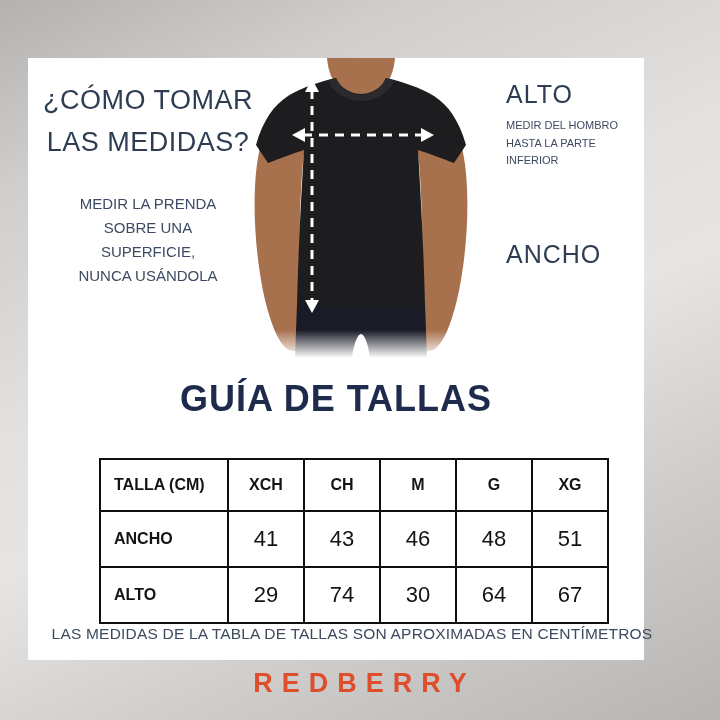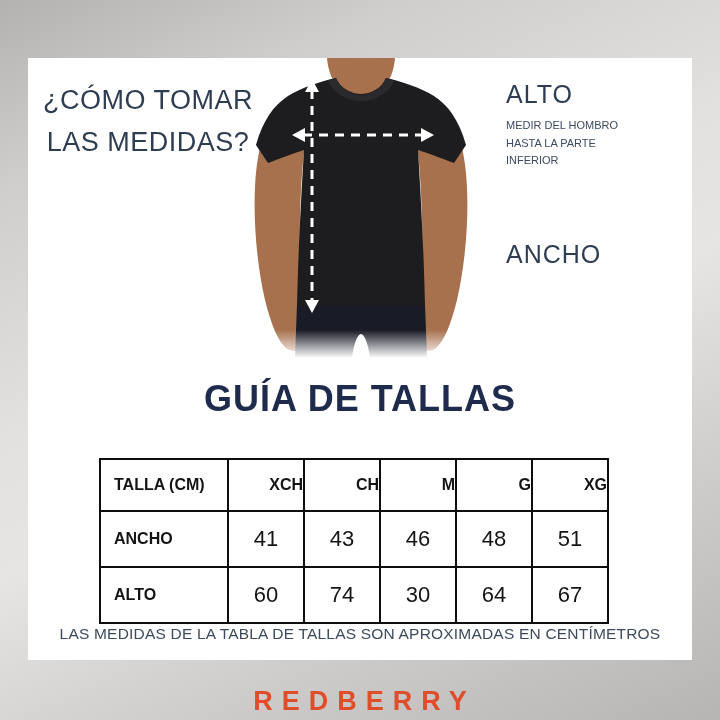--- a/index.html
+++ b/index.html
@@ -12,21 +12,21 @@
     margin: 0 auto;
     background: linear-gradient(155deg,
       #b3b2b1 0%, #cfcecd 18%, #e2e1e0 42%,
       #e6e5e4 55%, #cfcecd 75%, #b6b5b4 100%);
     overflow: hidden;
   }
 
   .card {
     position: absolute;
     left: 28px; top: 58px;
-    width: 664px; height: 602px;
+    width: 616px; height: 602px;
     background: #ffffff;
   }
 
   
   .howto-title {
     position: absolute;
     left: 8px; top: 22px; width: 224px;
     text-align: center;
     font-size: 27px;
     font-weight: 300;
@@ -105,62 +105,65 @@
     font-size: 16px;
     font-weight: bold;
     text-align: center;
   }
   .size-table th.col-label,
   .size-table td.row-label {
     width: 128px;
     text-align: left;
     padding-left: 13px;
   }
-  .size-table th.col-size { width: 76px; text-align: right; }
+  .size-table th.col-size { width: 76px; }
   .size-table td {
     height: 56px;
     text-align: center;
     font-size: 22px;
   }
   .size-table td.row-label {
     font-size: 16px;
     font-weight: bold;
   }
 
   .footnote {
     position: absolute;
-    top: 567px; left: 0; width: 100%;
+    top: 567px; left: 16px; width: 100%;
     text-align: center;
     font-size: 15.5px;
     letter-spacing: 0.2px;
     color: #3d4a5e;
   }
 
   
   .brand {
     position: absolute;
     left: 0; top: 668px; width: 100%;
     text-align: center;
     font-size: 27px;
     font-weight: bold;
     letter-spacing: 9px;
     text-indent: 9px;
     color: #de4e2b;
-    margin-top: 18px;
   }
 </style>
 </head>
 <body>
 
 <div class="stage">
 
   <div class="card">
 
     <h1 class="howto-title">¿CÓMO TOMAR
 LAS MEDIDAS?</h1>
+    <p class="howto-note">MEDIR LA PRENDA
+SOBRE UNA
+SUPERFICIE,
+NUNCA USÁNDOLA</p>
 
     <div class="figure">
       <svg viewBox="0 0 236 300" xmlns="http://www.w3.org/2000/svg">
         <defs>
           <linearGradient id="fade" x1="0" y1="0" x2="0" y2="1">
             <stop offset="0" stop-color="#ffffff" stop-opacity="0"></stop>
             <stop offset="1" stop-color="#ffffff" stop-opacity="1"></stop>
           </linearGradient>
         </defs>
 
@@ -218,21 +221,21 @@
         <tr>
           <td class="row-label">ANCHO</td>
           <td>41</td>
           <td>43</td>
           <td>46</td>
           <td>48</td>
           <td>51</td>
         </tr>
         <tr>
           <td class="row-label">ALTO</td>
-          <td>60</td>
+          <td>29</td>
           <td>74</td>
           <td>30</td>
           <td>64</td>
           <td>67</td>
         </tr>
       </tbody>
     </table>
 
     <div class="footnote">LAS MEDIDAS DE LA TABLA DE TALLAS SON APROXIMADAS EN CENTÍMETROS</div>
   </div>

